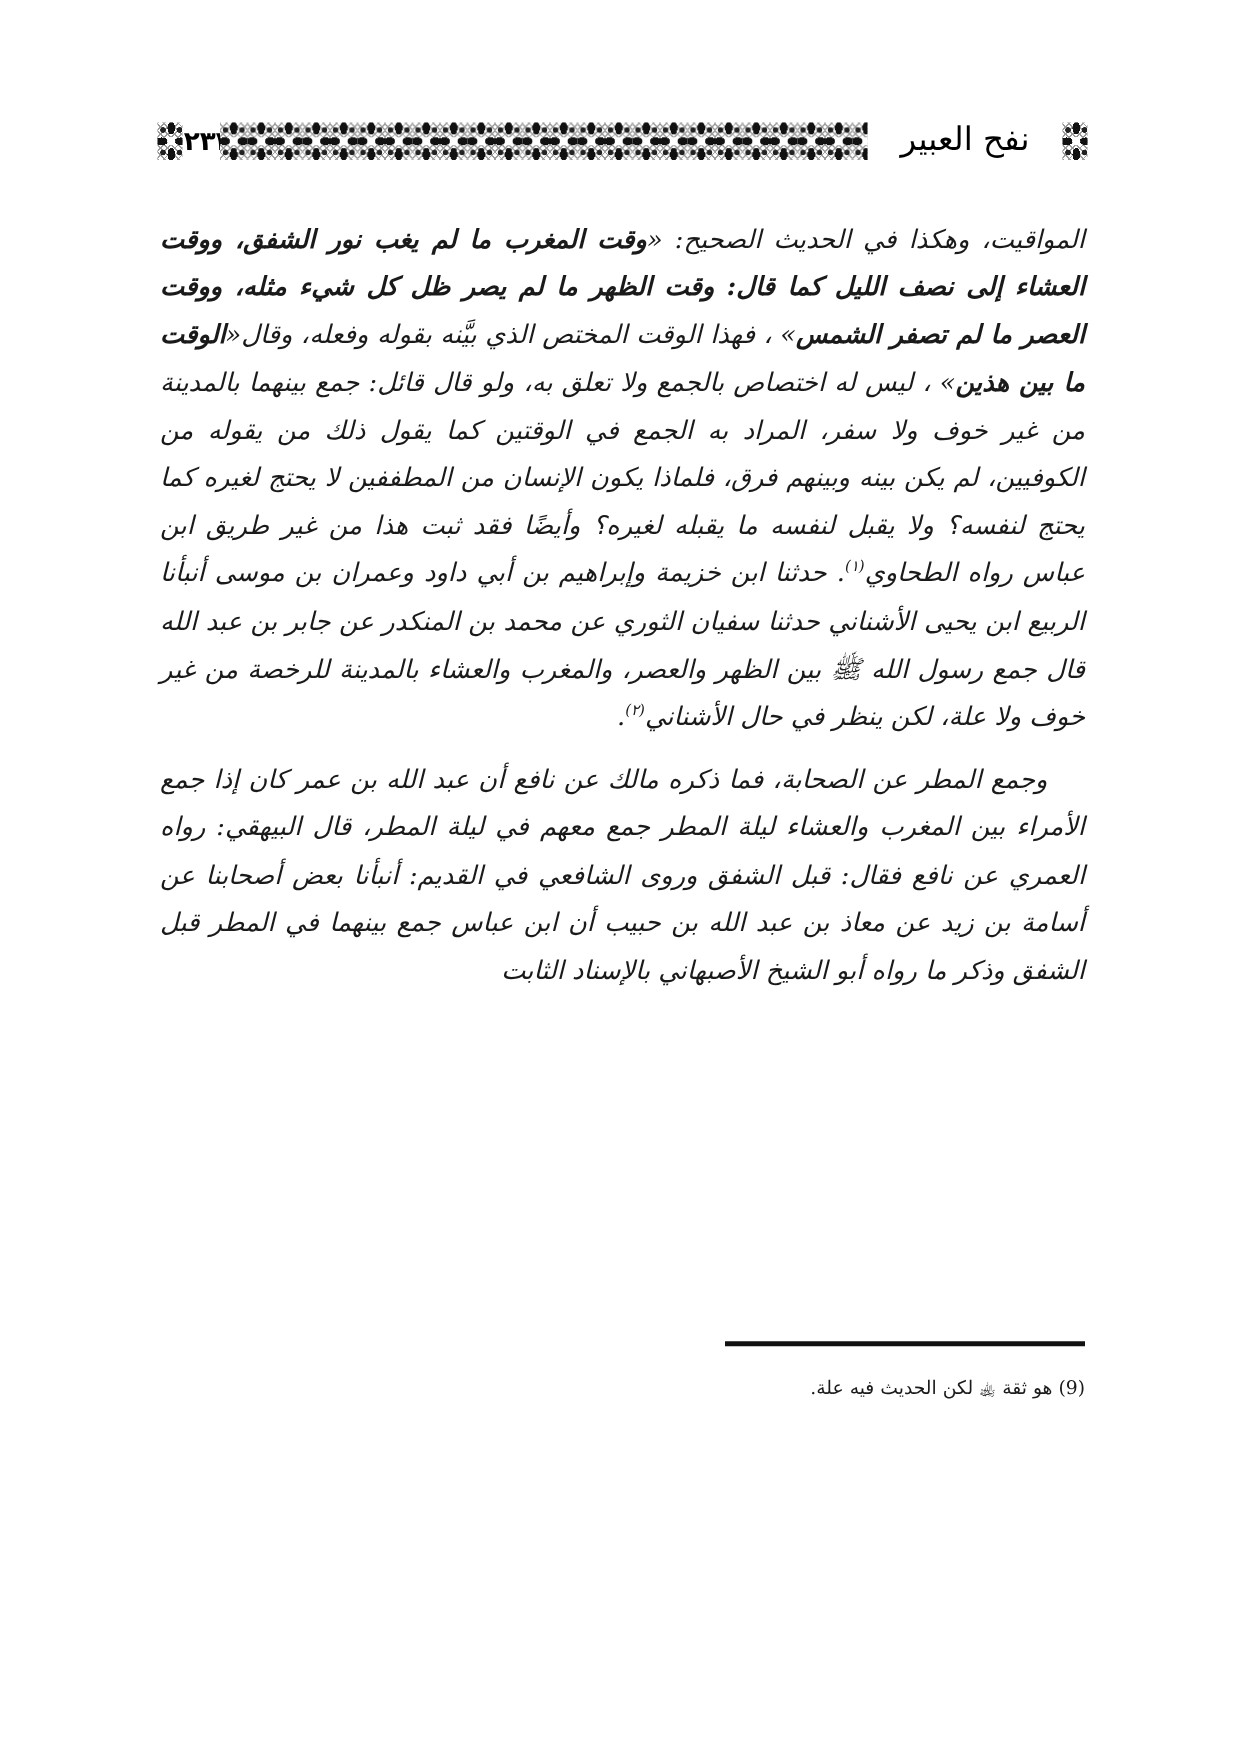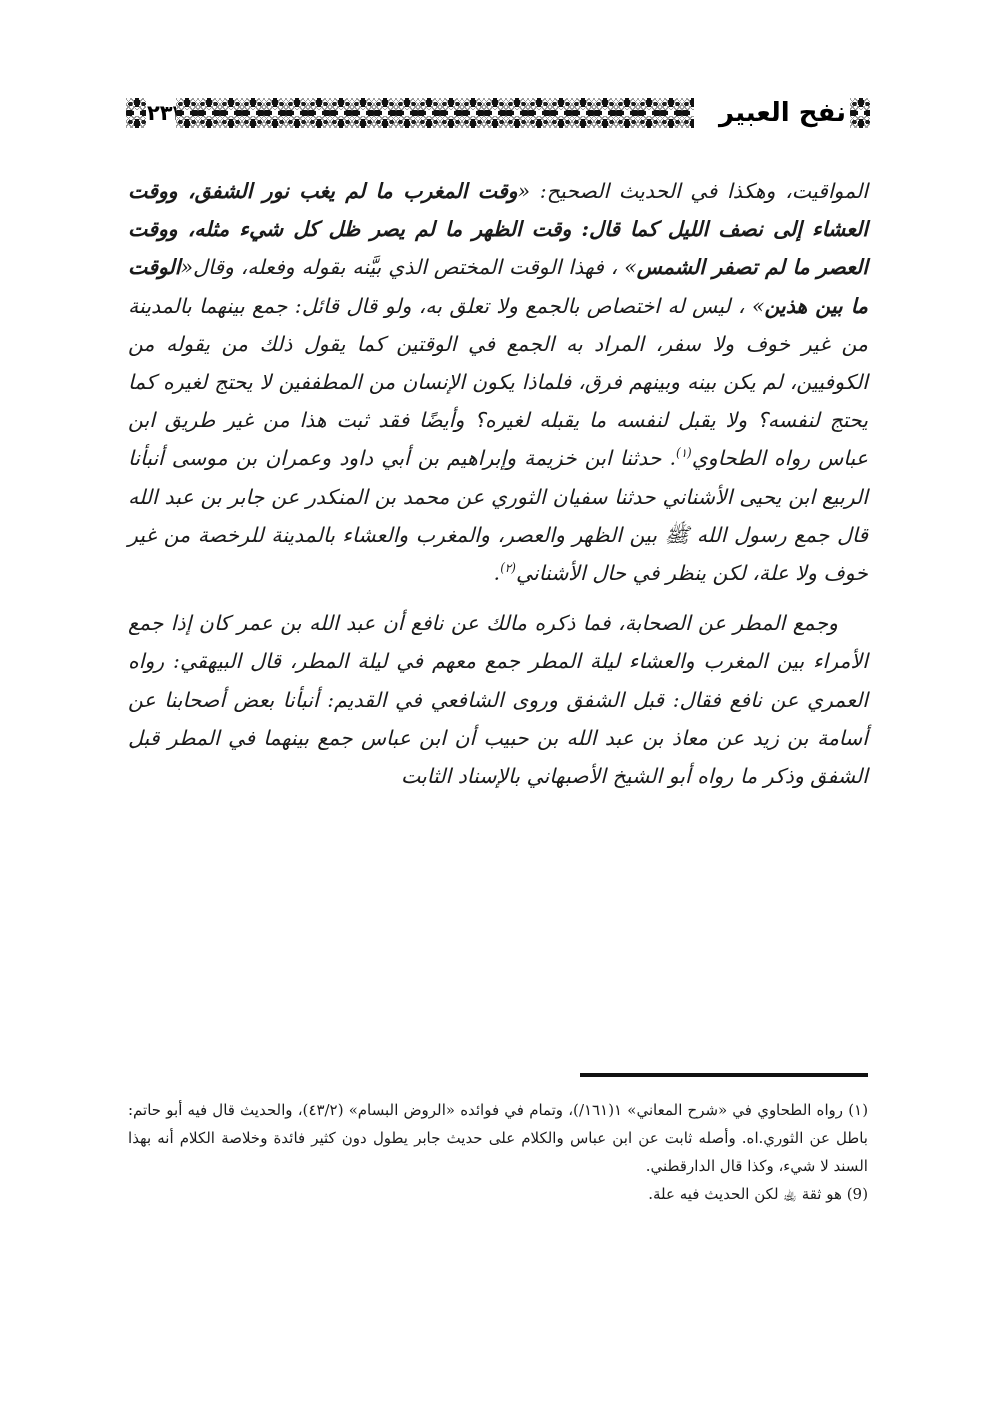--- a/index.html
+++ b/index.html
@@ -55,23 +55,23 @@
       font-weight: bold;
       font-size: 21px;
       line-height: 38px;
       color: #000;
     }
     .running-title {
       position: absolute;
       left: 572px;
       top: 0;
       width: 148px;
-      text-align: right;
+      text-align: center;
       font-family: "DejaVu Sans", sans-serif;
-      font-weight: bold;
+      font-weight: normal;
       font-size: 26px;
       line-height: 36px;
       color: #000;
       direction: rtl;
     }
     .body-text {
       position: absolute;
       top: 172px;
       left: 128px;
       width: 740px;
@@ -123,15 +123,14 @@
 </div>
 
 <div class="body-text">
   <p class="paragraph"><span>المواقيت، وهكذا في الحديث الصحيح: «</span><span class="bold">وقت المغرب ما لم يغب نور الشفق، ووقت العشاء إلى نصف الليل كما قال: وقت الظهر ما لم يصر ظل كل شيء مثله، ووقت العصر ما لم تصفر الشمس</span><span>» ، فهذا الوقت المختص الذي بيَّنه بقوله وفعله، وقال«</span><span class="bold">الوقت ما بين هذين</span><span>» ، ليس له اختصاص بالجمع ولا تعلق به، ولو قال قائل: جمع بينهما بالمدينة من غير خوف ولا سفر، المراد به الجمع في الوقتين كما يقول ذلك من يقوله من الكوفيين، لم يكن بينه وبينهم فرق، فلماذا يكون الإنسان من المطففين لا يحتج لغيره كما يحتج لنفسه؟ ولا يقبل لنفسه ما يقبله لغيره؟ وأيضًا فقد ثبت هذا من غير طريق ابن عباس رواه الطحاوي</span><sup class="fnref">(١)</sup><span>. حدثنا ابن خزيمة وإبراهيم بن أبي داود وعمران بن موسى أنبأنا الربيع ابن يحيى الأشناني حدثنا سفيان الثوري عن محمد بن المنكدر عن جابر بن عبد الله قال جمع رسول الله ﷺ بين الظهر والعصر، والمغرب والعشاء بالمدينة للرخصة من غير خوف ولا علة، لكن ينظر في حال الأشناني</span><sup class="fnref">(٢)</sup><span>.</span></p>
   <p class="paragraph">وجمع المطر عن الصحابة، فما ذكره مالك عن نافع أن عبد الله بن عمر كان إذا جمع الأمراء بين المغرب والعشاء ليلة المطر جمع معهم في ليلة المطر، قال البيهقي: رواه العمري عن نافع فقال: قبل الشفق وروى الشافعي في القديم: أنبأنا بعض أصحابنا عن أسامة بن زيد عن معاذ بن عبد الله بن حبيب أن ابن عباس جمع بينهما في المطر قبل الشفق وذكر ما رواه أبو الشيخ الأصبهاني بالإسناد الثابت</p>
 </div>
 
 <div class="footnote-rule"></div>
 
 <div class="footnotes">
-  <p class="footnote">(١) رواه الطحاوي في «شرح المعاني» ١(١٦١/)، وتمام في فوائده «الروض البسام» (٤٣/٢)، والحديث قال فيه أبو حاتم: باطل عن الثوري.اه. وأصله ثابت عن ابن عباس والكلام على حديث جابر يطول دون كثير فائدة وخلاصة الكلام أنه بهذا السند لا شيء، وكذا قال الدارقطني.</p>
   <p class="footnote">(9) هو ثقة ﵀ لكن الحديث فيه علة.</p>
 </div>
 
 </body></html>

